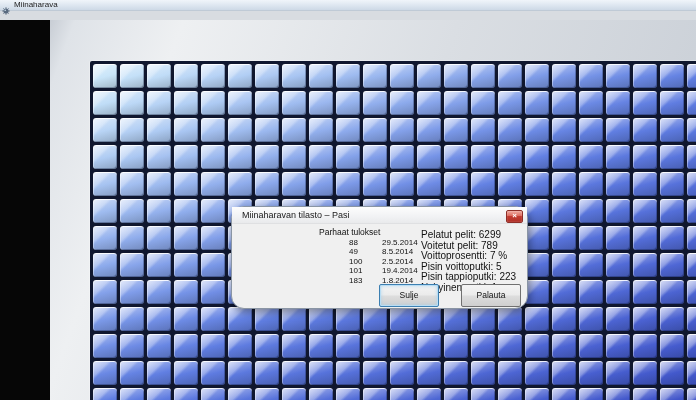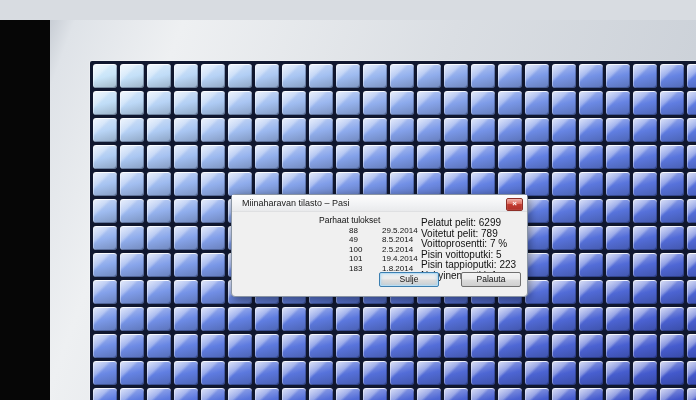--- a/index.html
+++ b/index.html
@@ -25,22 +25,22 @@
   .board{position:absolute;left:90px;top:41px;background:var(--gap-color,#10172f);
     border-radius:2px;box-shadow:0 0 0 1px rgba(255,255,255,.25);}
   .tile{position:absolute;width:24px;height:24px;border-radius:3px;
     background:
       linear-gradient(135deg, rgba(255,255,255,.62) 0%, rgba(255,255,255,.30) 33%, rgba(255,255,255,.05) 40%, rgba(255,255,255,0) 42%),
       linear-gradient(165deg, var(--hi) 0%, var(--base) 52%, var(--lo) 100%);
     box-shadow:inset 0 1px 0 rgba(255,255,255,.85), inset 1px 0 0 rgba(255,255,255,.35),
       inset -1px -1px 0 rgba(8,16,48,.30);}
 
   
-  .dialog{position:absolute;left:231px;top:174px;width:295px;height:101px;
-    background:#f0f0f0;border:1px solid #8a95a4;border-radius:4px;
+  .dialog{position:absolute;left:231px;top:186px;width:295px;height:101px;
+    background:#f0f0f0;border:1px solid #8a95a4;border-radius:13px;
     box-shadow:2px 3px 8px rgba(0,0,0,.4);}
   .dlg-titlebar{position:absolute;left:0;top:0;width:100%;height:16px;
     background:linear-gradient(180deg,#fdfdfd,#f1f2f4 60%,#e9eaec);
     border-bottom:1px solid #dfe0e2;display:flex;align-items:center;}
   .dlg-title{font-size:9px;color:#1a1a1a;margin-left:10px;white-space:nowrap;}
   .dlg-close{position:absolute;right:4px;top:3px;width:15px;height:11px;
     background:linear-gradient(180deg,#f0ada3 0%,#dd6a5d 45%,var(--close-button,#c23b30) 50%,#b03028 100%);
     border:1px solid #8e2f28;border-radius:2px;color:#fff;font-size:8px;line-height:10px;
     text-align:center;font-weight:bold;box-shadow:inset 0 0 1px rgba(255,255,255,.7);}
   .dlg-body{position:absolute;left:0;top:16px;width:100%;height:85px;font-size:9px;color:#111;}
@@ -50,33 +50,43 @@
   .lb-item{height:11px;line-height:11px;font-size:8px;padding-left:3px;color:#111;}
   .lb-item.selected{background:var(--selection,#3d8edf);color:#fff;}
 
   .best-label{position:absolute;left:87px;top:4px;font-size:8.5px;color:#111;}
   .best-rows{position:absolute;left:89px;top:15px;margin-left:28px;}
   .br{display:flex;height:9.4px;line-height:9.4px;font-size:8px;color:#111;}
   .br .score{width:33px;}
   .stats{position:absolute;left:189px;top:7px;}
   .stat-line{height:10.6px;line-height:10.6px;font-size:10px;color:#111;white-space:nowrap;}
 
-  .btn{position:absolute;top:61px;width:60px;height:15px;font-family:"Liberation Sans",sans-serif;
+  .btn{position:absolute;top:61px;width:60px;height:23px;font-family:"Liberation Sans",sans-serif;
     font-size:8.5px;color:#111;border-radius:2px;
     background:linear-gradient(180deg,#f4f4f4 0%,#ebebeb 48%,#dddddd 52%,#cfcfcf 100%);
     border:1px solid #707070;padding:0;line-height:13px;}
   .btn-default{left:147px;border-color:var(--focus-border,#3c7fb1);
     box-shadow:inset 0 0 0 1px #b9ddf3, inset 0 0 4px #9fd0ee;}
   .btn-normal{left:229px;}
 </style>
 </head>
 <body>
 
 <div id="screen">
 
+  <div class="titlebar">
+    <span class="app-icon">
+      <svg width="8" height="8" viewBox="0 0 8 8">
+          <circle cx="4" cy="4" r="2.6" fill="#5a6b80"></circle>
+          <path d="M4 0v8M0 4h8M1.2 1.2l5.6 5.6M6.8 1.2L1.2 6.8" stroke="#5a6b80" stroke-width="0.7"></path>
+          <circle cx="3.2" cy="3.2" r="0.8" fill="#cfe0ee"></circle>
+        </svg>
+    </span>
+    <span class="win-title">Miinaharava</span>
+  </div>
 
 
   <div class="content">
     <div class="black-strip"></div>
     <div class="board" style="width: 651px; height: 381px;">
         <div class="tile" style="left: 3px; top: 3px; --hi: rgb(225,241,252); --base: rgb(201,229,249); --lo: rgb(161,183,199);"></div>
         <div class="tile" style="left: 30px; top: 3px; --hi: rgb(223,238,251); --base: rgb(196,224,248); --lo: rgb(157,179,198);"></div>
         <div class="tile" style="left: 57px; top: 3px; --hi: rgb(220,236,251); --base: rgb(192,220,247); --lo: rgb(154,176,198);"></div>
         <div class="tile" style="left: 84px; top: 3px; --hi: rgb(218,233,250); --base: rgb(187,215,246); --lo: rgb(150,172,197);"></div>
         <div class="tile" style="left: 111px; top: 3px; --hi: rgb(215,230,250); --base: rgb(182,210,245); --lo: rgb(146,168,196);"></div>

